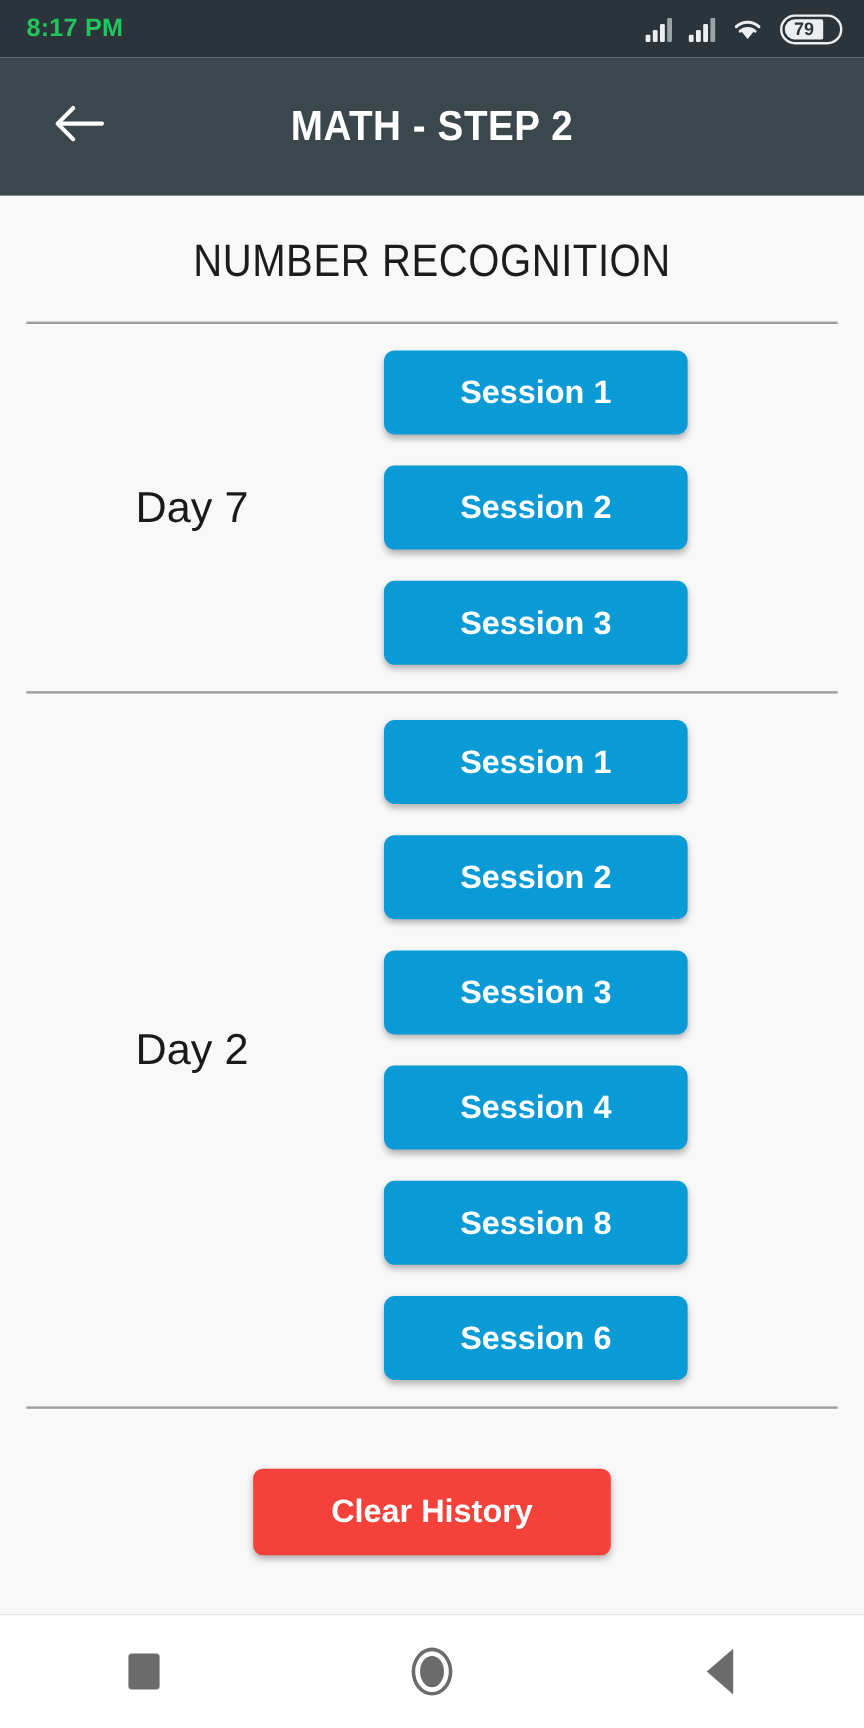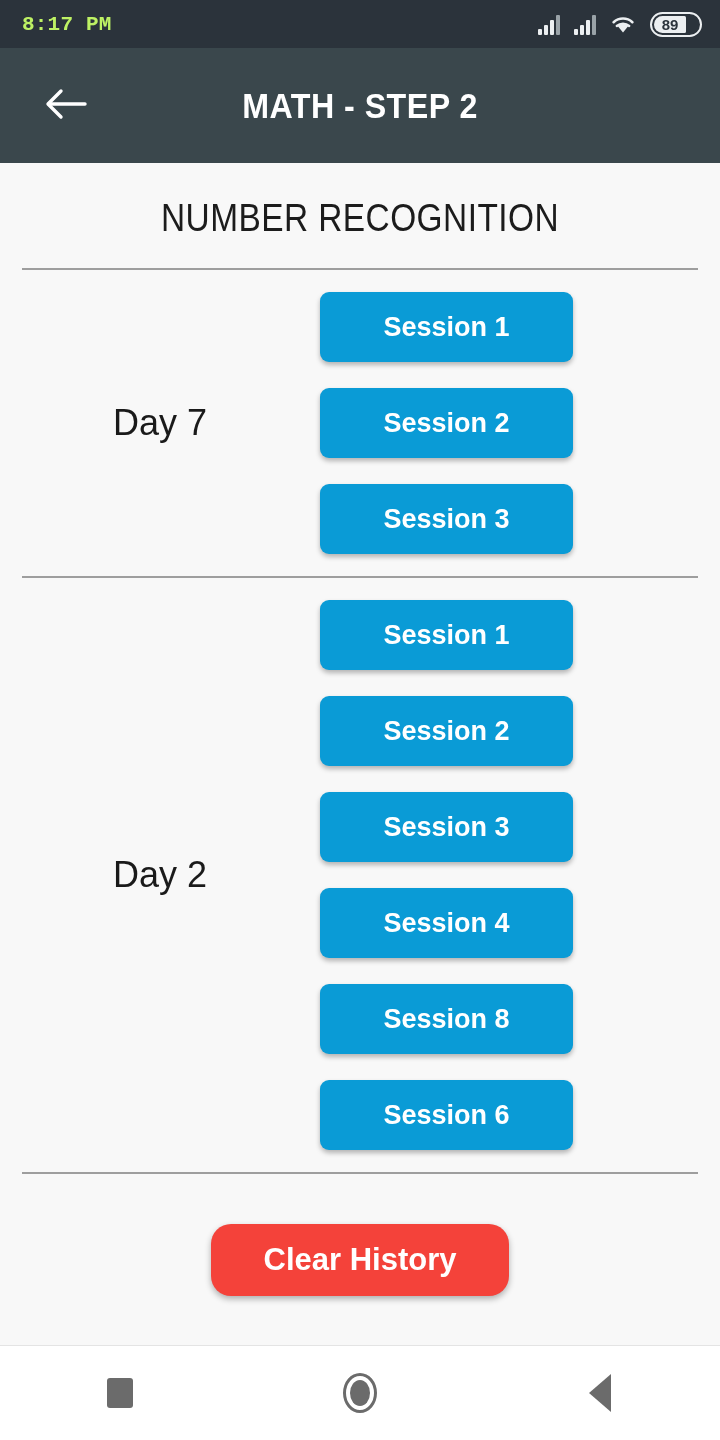--- a/index.html
+++ b/index.html
@@ -17,23 +17,22 @@
   }
 
   
   .status-bar {
     height:48px; flex:0 0 48px;
     background:#2b333b;
     display:flex; align-items:center; justify-content:space-between;
     padding:0 18px 0 22px;
   }
   .status-time {
-    color:#bef264; font-size:21px; font-weight:bold;
+    color:#22c55e; font-size:21px; font-weight:bold;
     letter-spacing:.2px;
-    font-family:Liberation Mono, monospace;
   }
   .status-icons { display:flex; align-items:center; gap:14px; }
   .signal { display:flex; align-items:flex-end; gap:2px; height:22px; }
   .signal i { display:block; width:4px; background:#eceff1; border-radius:1px; }
   .signal i:nth-child(1){ height:6px; }
   .signal i:nth-child(2){ height:10px; }
   .signal i:nth-child(3){ height:15px; }
   .signal i:nth-child(4){ height:20px; background:#9aa3a8; }
   .wifi { width:26px; height:22px; position:relative; }
   .battery {
@@ -111,22 +110,22 @@
     cursor:pointer;
     font-family:"Liberation Sans", sans-serif;
   }
   .footer-area {
     flex:1 1 auto;
     display:flex; align-items:center; justify-content:center;
   }
   .clear-btn {
     width:298px; height:72px;
     background:#f4423a;
-    border:none; border-radius:20px;
-    color:#ffffff; font-size:31px; font-weight:bold;
+    border:none; border-radius:8px;
+    color:#ffffff; font-size:27px; font-weight:bold;
     display:flex; align-items:center; justify-content:center;
     box-shadow:0 3px 6px rgba(0,0,0,.3);
     cursor:pointer;
     font-family:"Liberation Sans", sans-serif;
   }
 
   
   .nav-bar {
     height:95px; flex:0 0 95px;
     background:#ffffff;
@@ -172,21 +171,21 @@
         </span>
       <span class="wifi">
         <svg width="26" height="22" viewBox="0 0 26 22" fill="none">
           <path d="M13 19.5 L7.5 12.8 a8.6 8.6 0 0 1 11 0 Z" fill="#eceff1"></path>
           <path d="M3.6 9.2 a14 14 0 0 1 18.8 0" stroke="#eceff1" stroke-width="2.6" stroke-linecap="round"></path>
           <path d="M6.8 13 a9.4 9.4 0 0 1 12.4 0" stroke="#eceff1" stroke-width="2.4" stroke-linecap="round"></path>
         </svg>
       </span>
       <span class="battery">
         <span class="lvl"></span>
-        <span>89</span>
+        <span>79</span>
       </span>
     </div>
   </div>
 
   <div class="app-bar">
     <div class="back-btn">
       <span>
         <svg width="46" height="36" viewBox="0 0 46 36" fill="none">
           <path d="M42 18 H6" stroke="#ffffff" stroke-width="3.4" stroke-linecap="round"></path>
           <path d="M18 5 L5 18 L18 31" stroke="#ffffff" stroke-width="3.4" stroke-linecap="round" stroke-linejoin="round" fill="none"></path>

